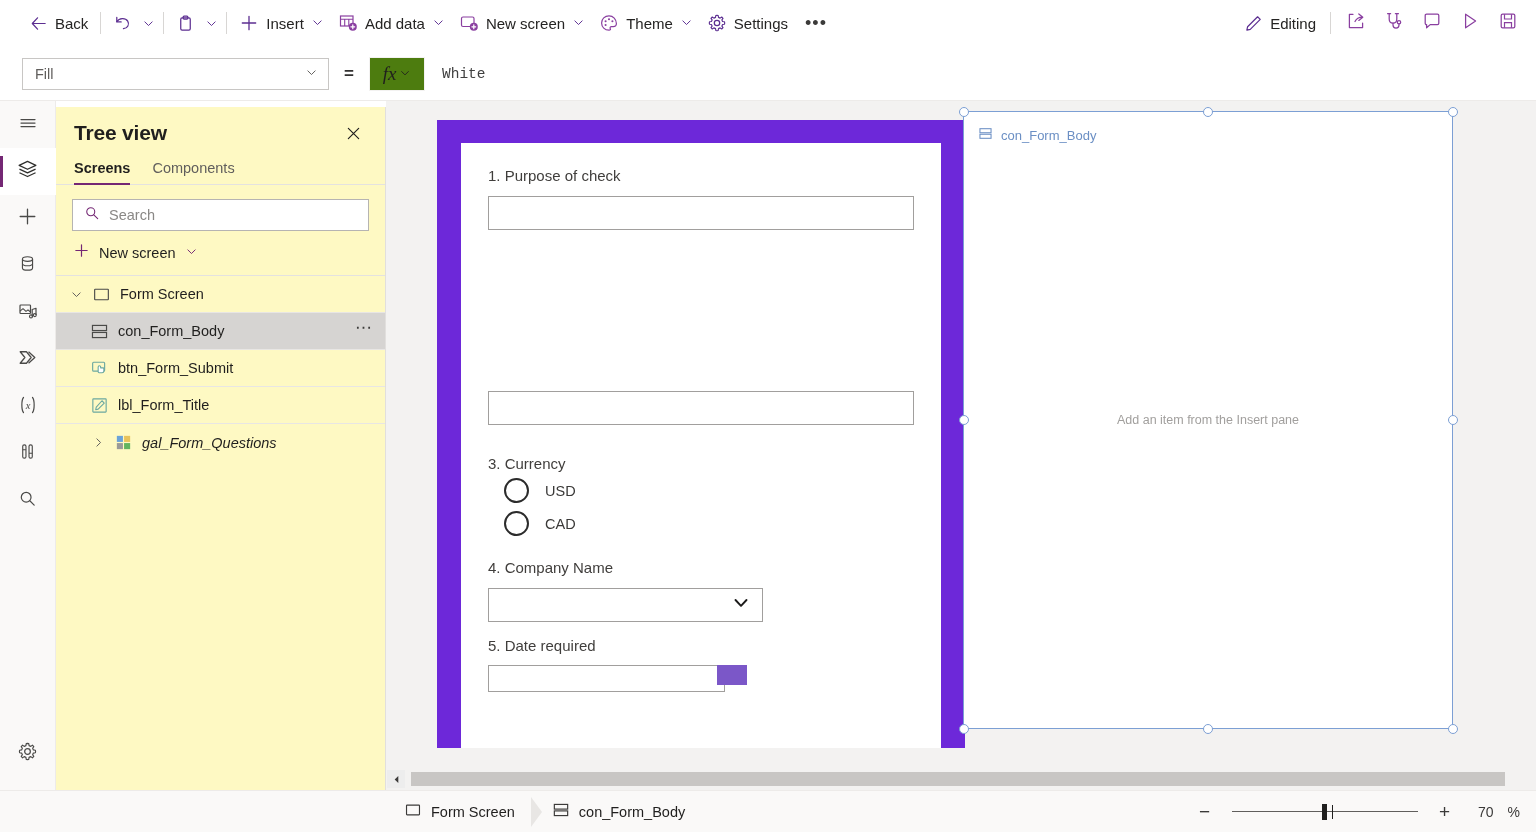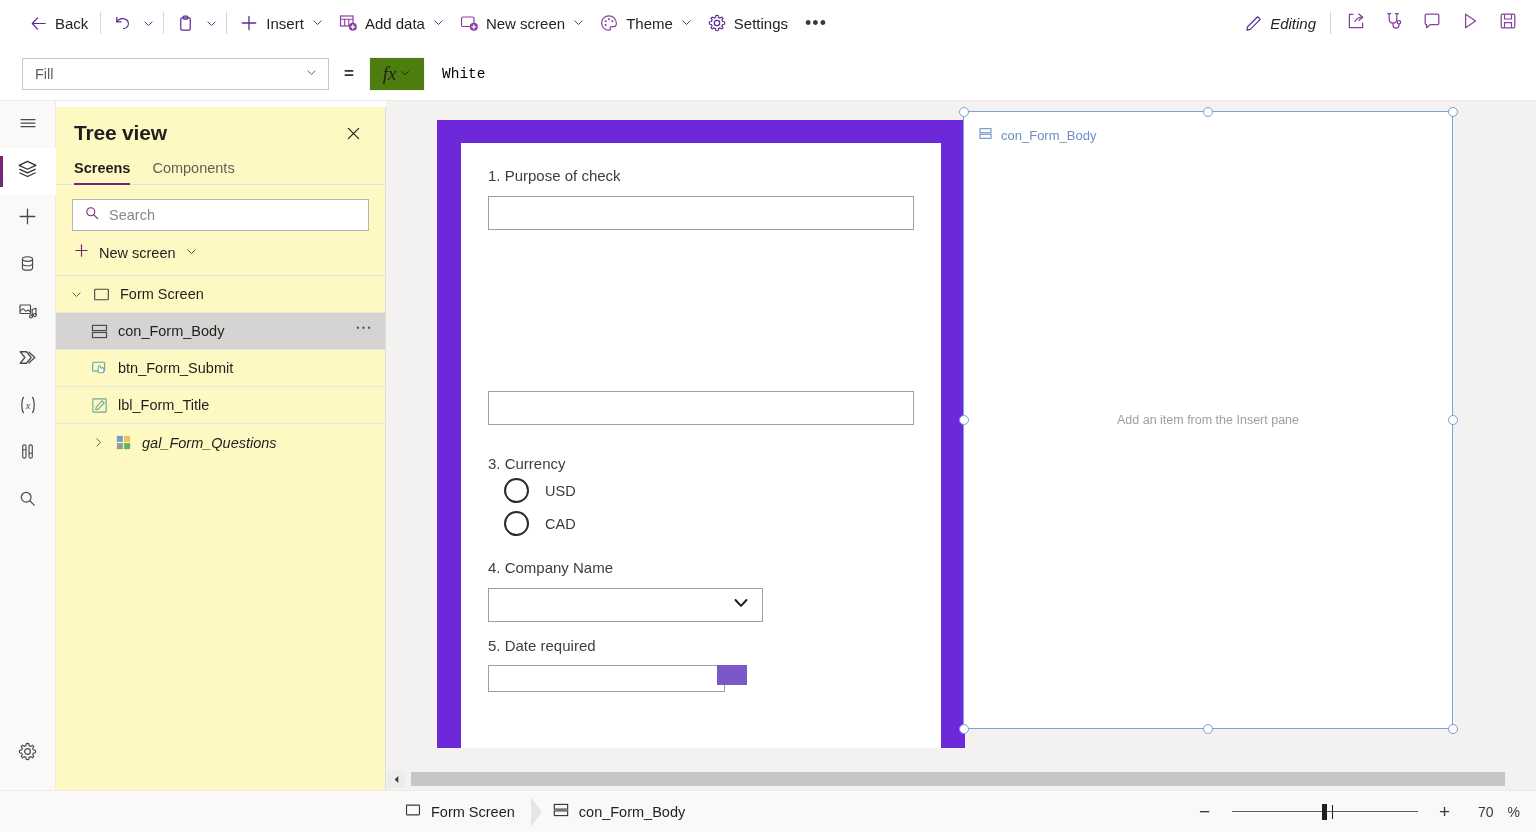--- a/index.html
+++ b/index.html
@@ -26,21 +26,21 @@
     border-radius: 3px; cursor: pointer;
     color: #323130; font-size: 15px; white-space: nowrap;
   }
   .tb-item .lbl { font-size: 15px; color: #252423; }
   .tb-icon { display: flex; align-items: center; justify-content: center; }
   .tb-sep {
     width: 1px; height: 22px; background: #d8d6d4; margin: 0 5px;
   }
   .tb-caret { display: flex; align-items: center; padding: 0 3px; cursor: pointer; }
   .tb-spacer { flex: 1; }
-  .tb-right { display: flex; align-items: center; gap: 2px; font-style: italic; }
+  .tb-right { display: flex; align-items: center; gap: 2px; }
   .tb-iconbtn {
     width: 36px; height: 32px; display: flex; align-items: center; justify-content: center;
     border-radius: 3px; cursor: pointer;
   }
   .tb-ellipsis {
     padding: 0 10px; height: 32px; display: flex; align-items: center;
     font-size: 18px; letter-spacing: 1px; color: #3b3a39; cursor: pointer;
     line-height: 0.5;
   }
 
@@ -66,21 +66,21 @@
     display: flex; align-items: center; justify-content: center; gap: 3px;
     cursor: pointer; border: 1px solid #f3f2f1;
   }
   .fx-text {
     font-family: "Liberation Serif", serif; font-style: italic;
     font-size: 19px; color: #201f1e;
   }
   .formula-input {
     flex: 1; height: 34px; display: flex; align-items: center;
     padding-left: 17px; background: #ffffff;
-    font-family: "Liberation Mono", monospace; font-size: 14.5px; color: #000000;
+    font-family: "Liberation Mono", monospace; font-size: 14.5px; color: #404040;
     cursor: text;
   }
 
   
   .rail {
     position: absolute; top: 101px; left: 0; width: 56px; height: 731px;
     background: #faf9f8; border-right: 1px solid #edebe9;
     display: flex; flex-direction: column; align-items: center;
   }
   .rail-btn {

